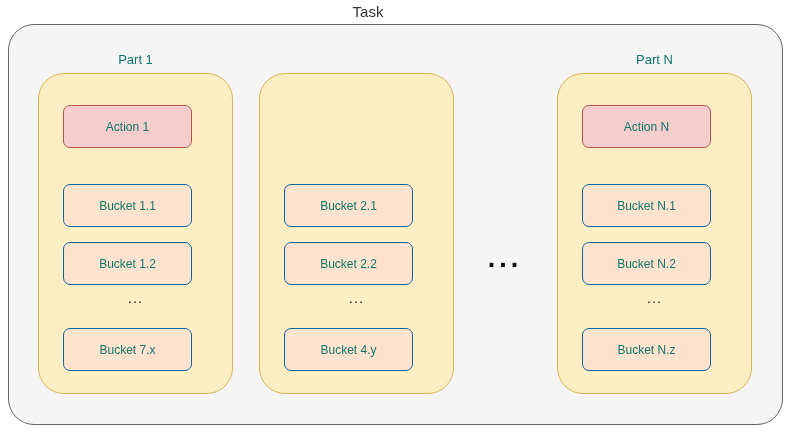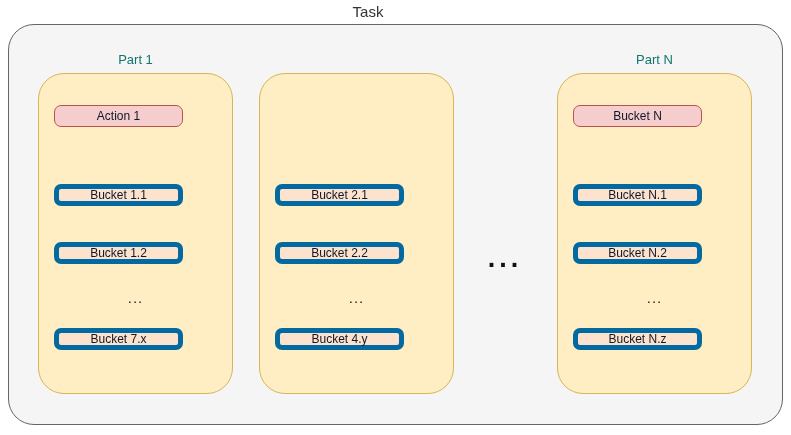--- a/index.html
+++ b/index.html
@@ -71,42 +71,42 @@
     line-height: 18px;
     white-space: nowrap;
   }
   .part-title-1 { left: 38px; }
   .part-title-2 { left: 259px; margin-top: 48px; }
   .part-title-n { left: 557px; }
 
   
   .node {
     position: absolute;
-    left: 15px;
+    left: 24px;
     width: 129px;
-    height: 22px;
+    height: 43px;
     box-sizing: border-box;
     border-radius: 7px;
     display: flex;
     align-items: center;
     justify-content: center;
     font-size: 12px;
-    color: #0f172a;
+    color: #0f766e;
     line-height: 16px;
     white-space: nowrap;
   }
 
   .node.action {
     background: #f5cdcd;
     border: 1px solid #b85450;
   }
 
   .node.bucket {
     background: #fde3cd;
-    border: 5px solid #0369a1;
+    border: 1px solid #0369a1;
   }
 
   .node.row-0 { top: 31px; }
   .node.row-1 { top: 110px; }
   .node.row-2 { top: 168px; text-align: center; }
   .node.row-3 { top: 254px; }
 
   
   .part-ellipsis {
     position: absolute;
@@ -159,20 +159,20 @@
     <div class="node bucket row-1">Bucket 2.1</div>
     <div class="node bucket row-2">Bucket 2.2</div>
     <div class="part-ellipsis">...</div>
     <div class="node bucket row-3">Bucket 4.y</div>
   </div>
 
   <div class="gap-ellipsis">...</div>
 
   <div class="part-title part-title-n">Part N</div>
   <div class="part part-n">
-    <div class="node action row-0">Bucket N</div>
+    <div class="node action row-0">Action N</div>
     <div class="node bucket row-1">Bucket N.1</div>
     <div class="node bucket row-2">Bucket N.2</div>
     <div class="part-ellipsis">...</div>
     <div class="node bucket row-3">Bucket N.z</div>
   </div>
 
 </div>
 
 </body></html>

